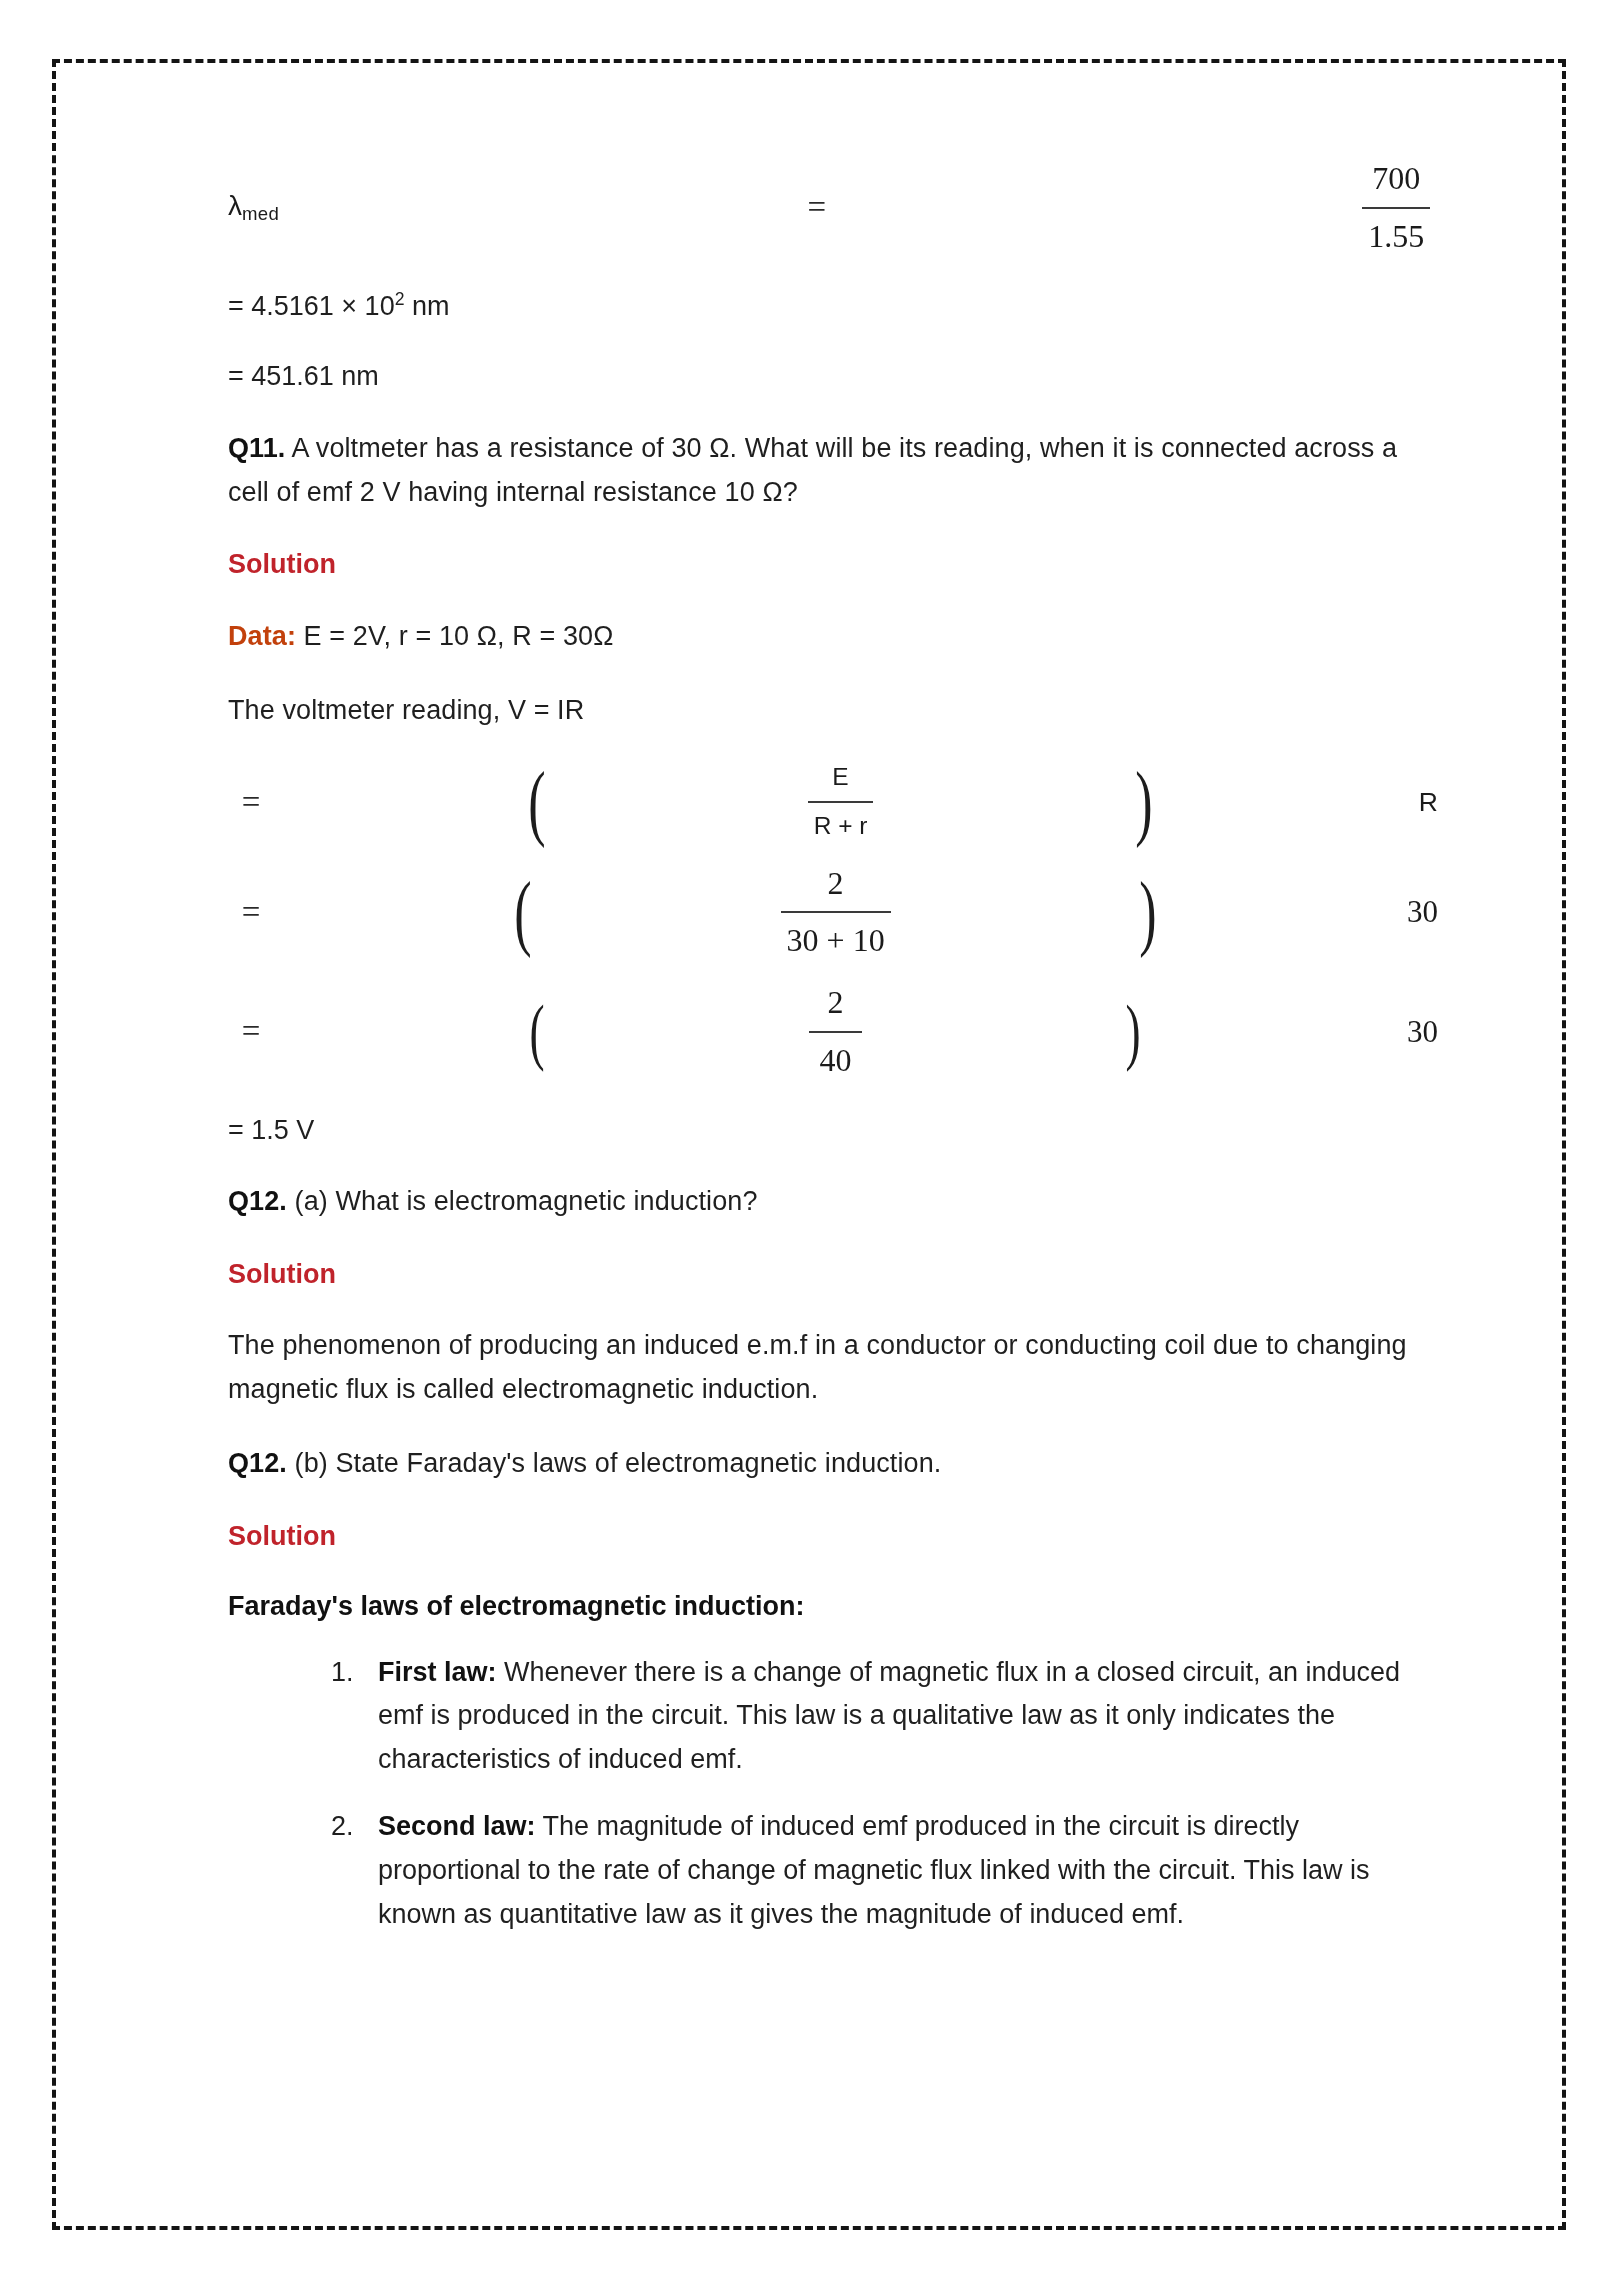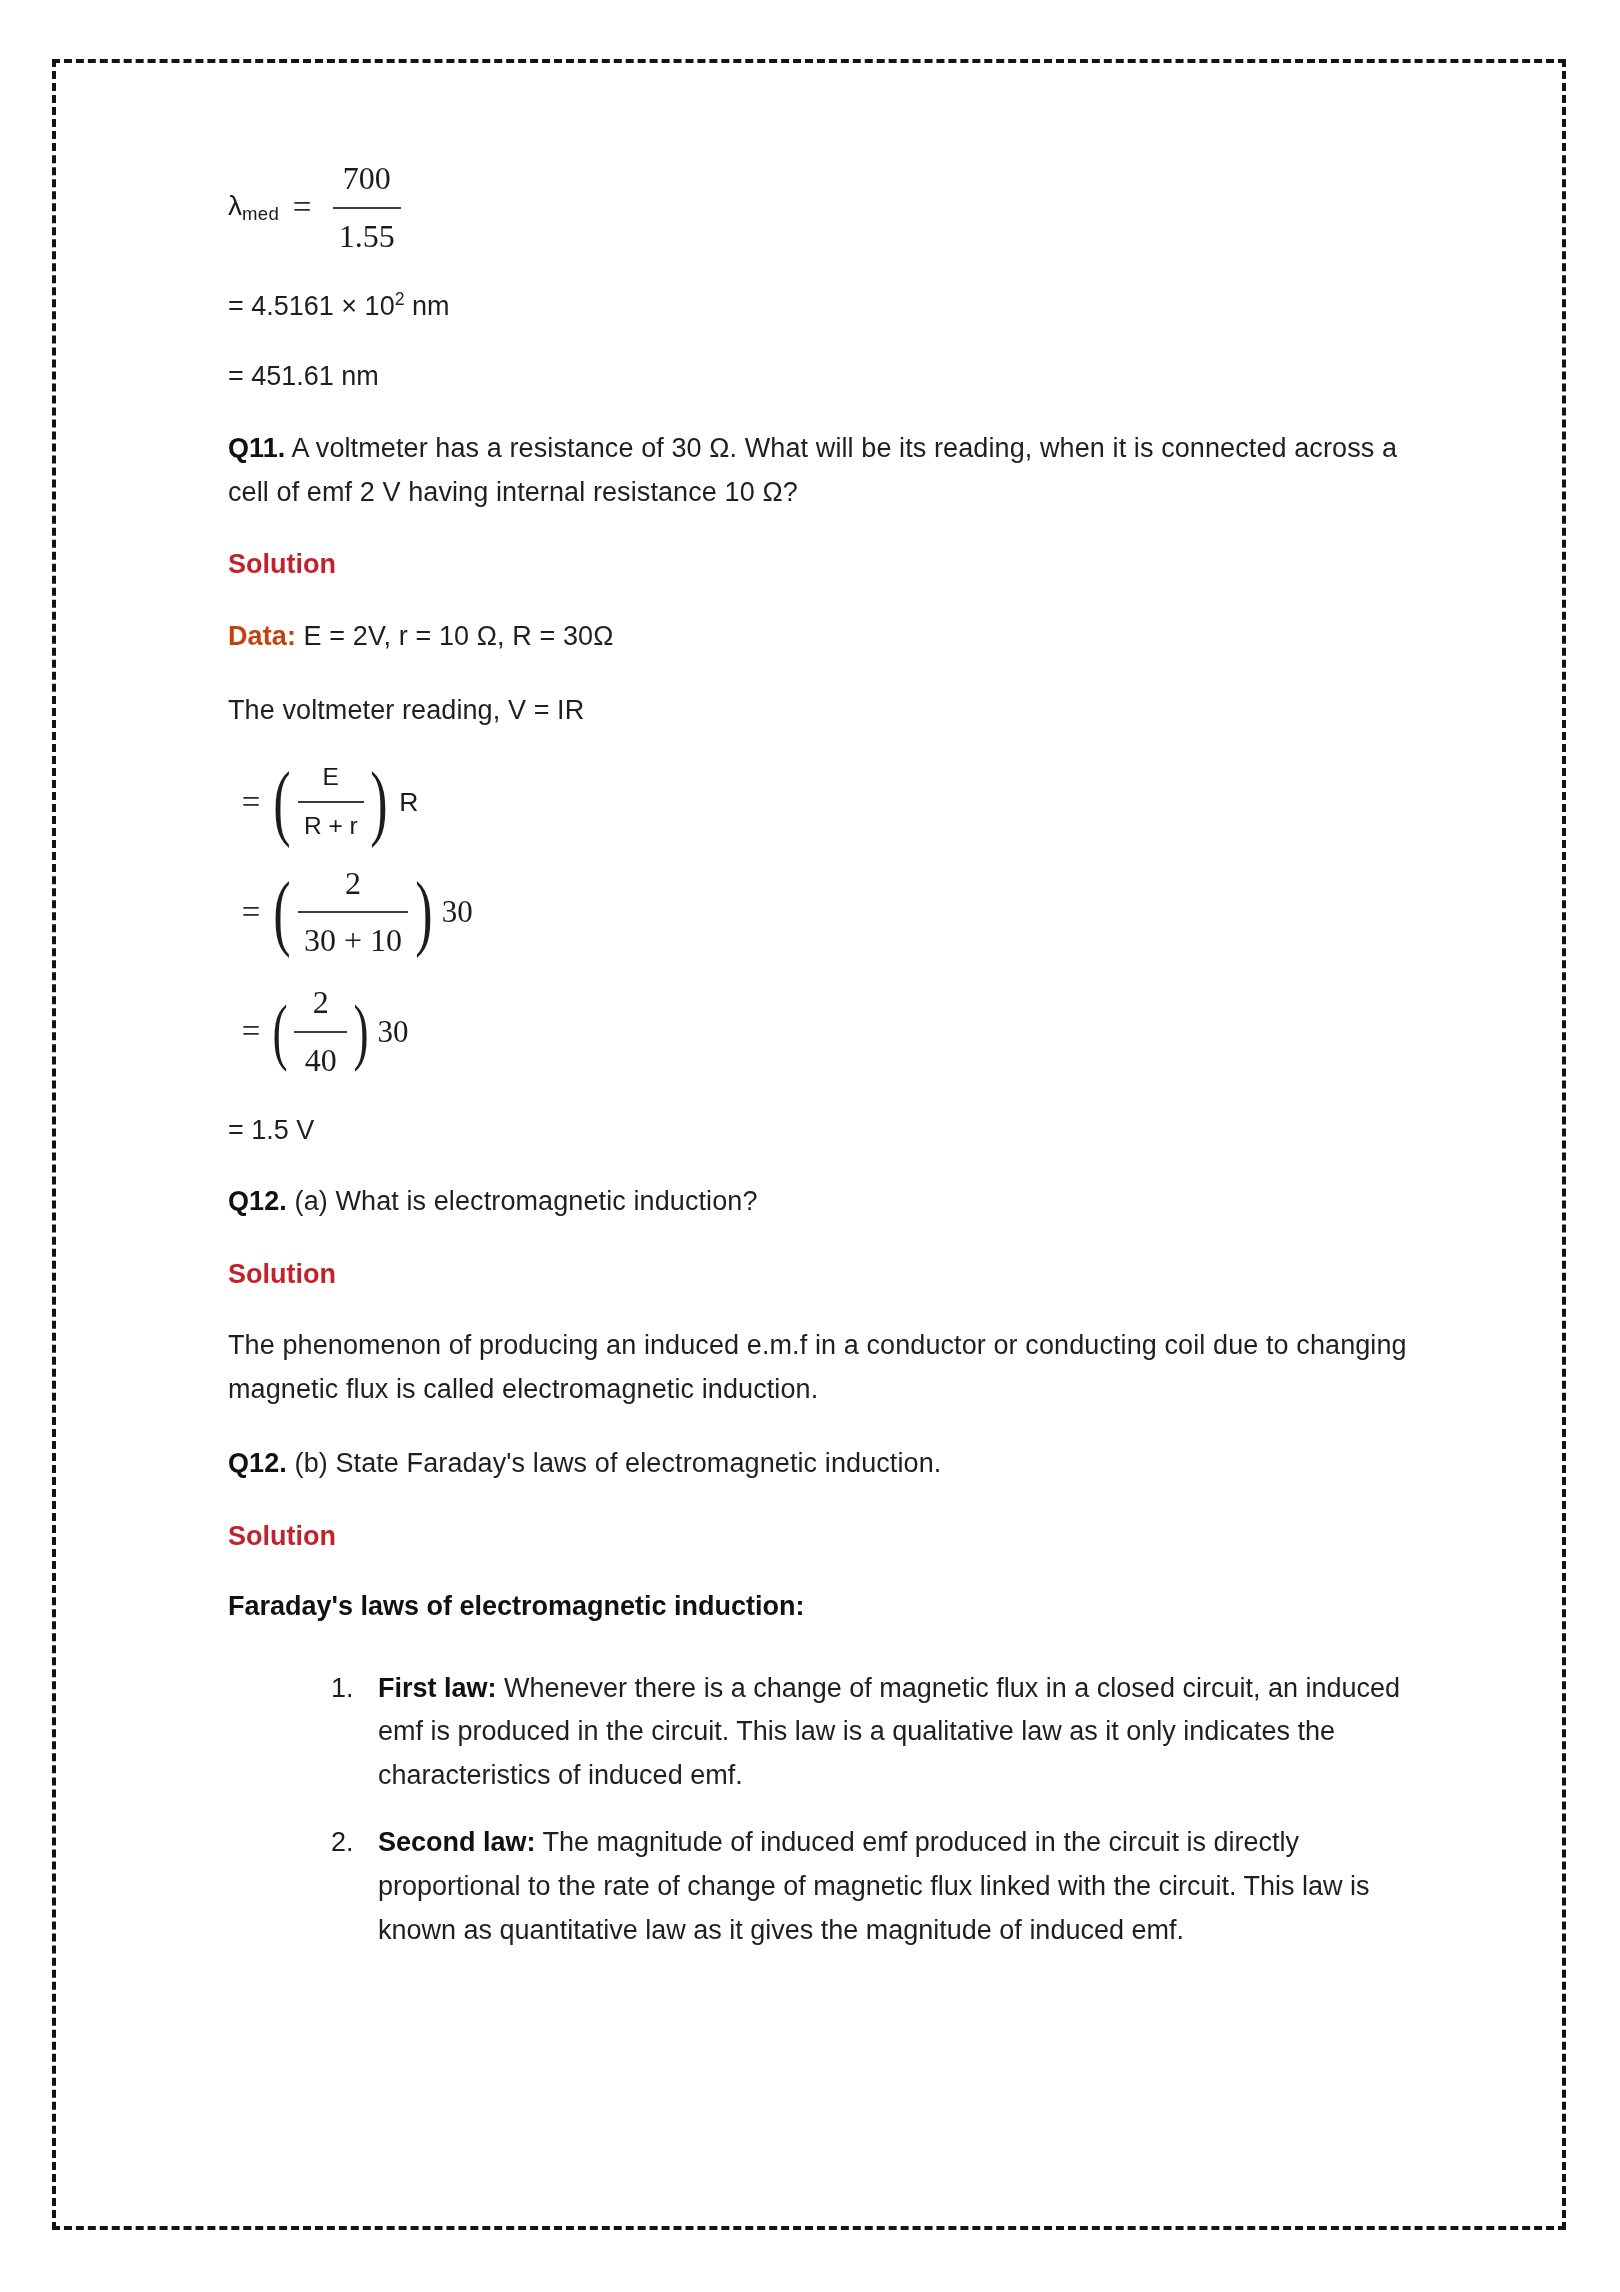--- a/index.html
+++ b/index.html
@@ -56,30 +56,31 @@
 
   .bold-lead {
     font-weight: bold;
     color: #c2410c;
   }
 
   .heading-bold {
     font-size: 27px;
     font-weight: bold;
     color: #111111;
-    margin: 0 0 40px 0;
+    margin: 0 0 24px 0;
     line-height: 1.5;
   }
 
   
   .math-row {
     display: flex;
     align-items: center;
     margin: 0 0 21.6px 0;
     font-family: "Liberation Serif", serif;
+    justify-content: space-between;
   }
 
   .math-lhs {
     font-family: "Liberation Sans", sans-serif;
     font-size: 28px;
     color: #1b1b1b;
     display: inline-block;
   }
   .math-lhs .sub {
     font-size: 18.6px;

